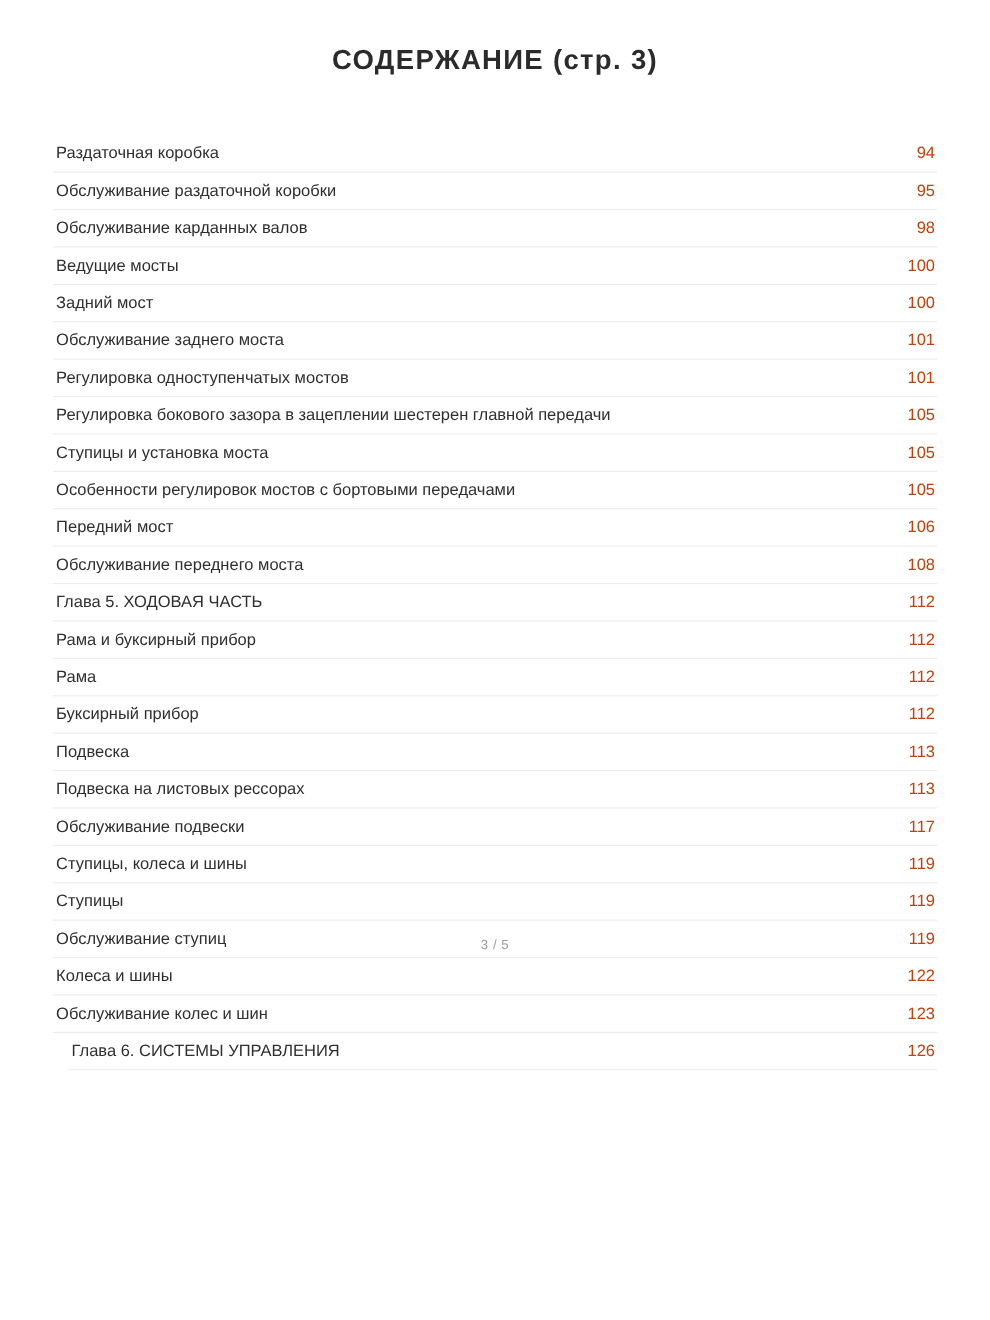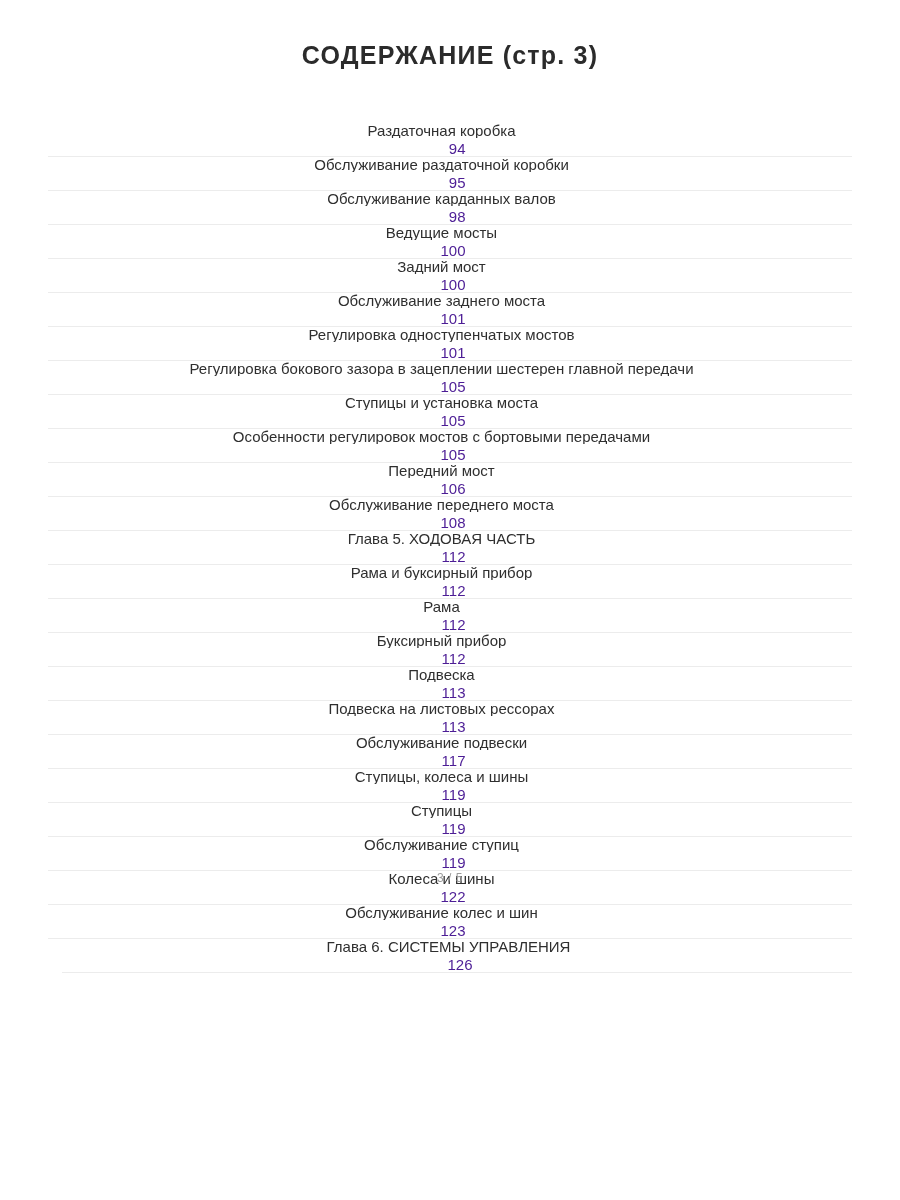--- a/index.html
+++ b/index.html
@@ -51,56 +51,55 @@
   }
 
   .toc-row {
     display: flex;
     align-items: center;
     justify-content: space-between;
     height: 34px;
     box-sizing: border-box;
     border-bottom: 1px solid #ececec;
     padding: 0 2px 0 3px;
-    flex-direction: column;
   }
 
   .toc-row:last-child {
     border-bottom: 1px solid #ececec;
     margin-left: 14px;
   }
 
   .toc-label {
     font-size: 15px;
     color: #2f2f2f;
     line-height: 1;
     white-space: nowrap;
     overflow: hidden;
     text-overflow: ellipsis;
     padding-right: 18px;
   }
 
   .toc-page {
     font-size: 15px;
-    color: #4c1d95;
+    color: #c2410c;
     line-height: 1;
     flex: 0 0 auto;
     text-align: right;
     min-width: 30px;
   }
 
   
   .footer {
     position: absolute;
     left: 0;
     right: 0;
     bottom: 0;
     height: 52px;
     display: flex;
-    align-items: center;
+    align-items: flex-start;
     justify-content: center;
   }
 
   .footer-pagination {
     font-size: 12px;
     color: #9a9a9a;
     letter-spacing: 0.5px;
   }
 </style>
 </head>

